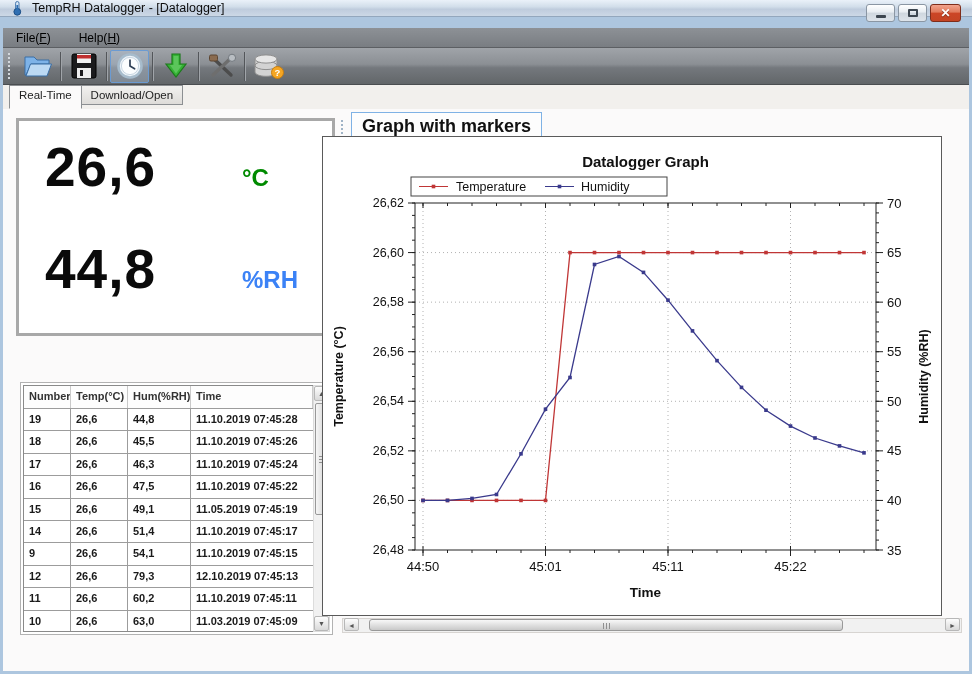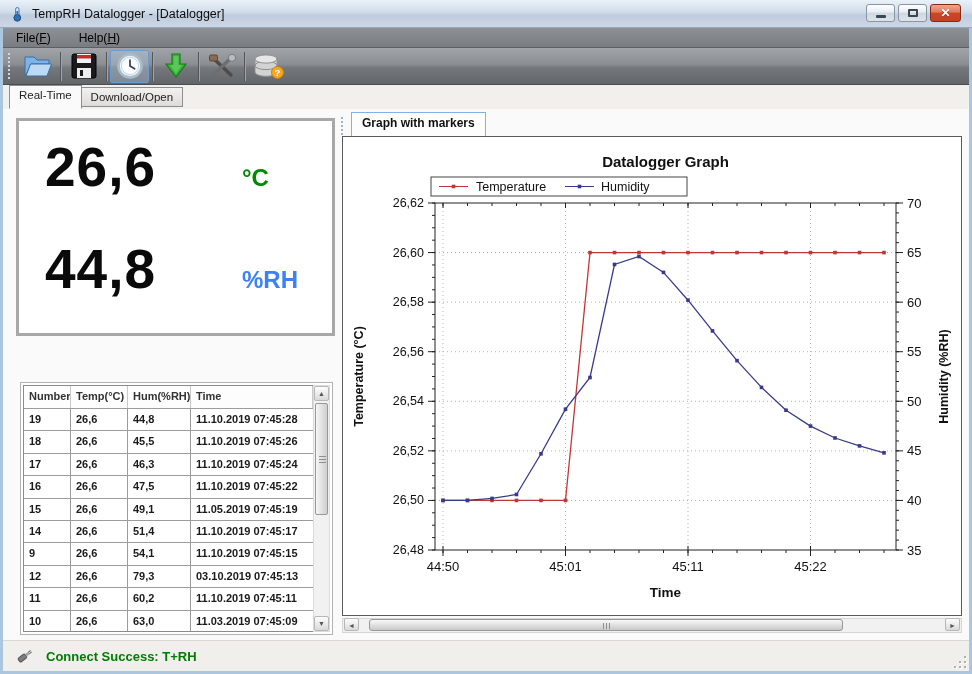--- a/index.html
+++ b/index.html
@@ -1,20 +1,20 @@
 <!DOCTYPE html>
 <html><head>
 <meta charset="utf-8">
 <style>
   *{box-sizing:border-box;margin:0;padding:0;font-family:"Liberation Sans",sans-serif;}
   html,body{width:972px;height:674px;overflow:hidden;background:#adc6df;}
   #window{position:relative;width:972px;height:674px;background:#adc6df;}
 
   
-  .titlebar{position:absolute;top:0;left:0;width:100%;height:28px;
+  .titlebar{position:absolute;top:0;left:0;width:100%;height:17px;
     background:linear-gradient(#eaf1f9,#d2deea 42%,#bfccdd 58%,#ccd8e6);
     border-bottom:1px solid #93a7bd;display:flex;align-items:center;padding-left:9px;}
   .title-text{font-size:12.5px;color:#0d0d0d;margin-left:7px;}
   .win-buttons{position:absolute;top:4px;right:11px;display:flex;gap:3px;}
   .win-btn{width:29px;height:18px;border:1px solid #8a96a3;border-radius:3px;
     background:linear-gradient(#ffffff,#e8edf2 45%,#cfd7df 50%,#dde3ea);
     display:flex;align-items:center;justify-content:center;}
   .win-btn.close{width:31px;background:linear-gradient(#f2a38d,#e07a5c 45%,#cc4526 50%,#c44424);
     border-color:#7e2d1b;color:#fff;font-weight:bold;font-size:12px;text-shadow:0 1px 1px #7e2d1b;}
   .glyph-min{width:10px;height:3px;background:#3c4650;border-radius:1px;margin-top:7px;}
@@ -30,21 +30,21 @@
   
   .toolbar{height:37px;flex:0 0 auto;display:flex;align-items:center;padding-left:3px;
     background:linear-gradient(#a0a4a9,#8b8f94 45%,#74787d 55%,#626669);border-bottom:1px solid #4a4d50;}
   .tb-grip{width:5px;height:26px;border-left:2px dotted #d3d7dc;margin:0 5px 0 2px;}
   .tb-btn{width:39px;height:33px;display:flex;align-items:center;justify-content:center;
     border:1px solid transparent;border-radius:2px;}
   .tb-btn.selected{border-color:#6b9bd2;background:rgba(195,220,246,.30);}
   .tb-sep{width:1px;height:29px;background:#53565a;box-shadow:1px 0 0 #a0a4a9;margin:0 3px;}
 
   
-  .tabrow{height:24px;flex:0 0 auto;background:#f2f0ed;display:flex;align-items:center;padding-left:6px;}
+  .tabrow{height:24px;flex:0 0 auto;background:#f2f0ed;display:flex;align-items:flex-start;padding-left:6px;}
   .tab{font-size:11.5px;color:#222;padding:3px 9px;border:1px solid #8c8f92;height:20px;
     background:linear-gradient(#f2f1ef,#dedcd9);border-left:none;}
   .tab:first-child{border-left:1px solid #8c8f92;}
   .tab.active{background:#fbfafa;height:24px;border-bottom:1px solid #fbfafa;position:relative;z-index:2;}
 
   
   .content{flex:1;position:relative;background:#fbfafa;}
 
   .readout{position:absolute;left:13px;top:9px;width:319px;height:218px;background:#fff;
     border:3px solid #a8a8a8;padding:14px 24px 0 26px;}
@@ -72,23 +72,23 @@
   .vscroll .up{top:0;left:0;}
   .vscroll .down{bottom:0;left:0;}
   .v-thumb{position:absolute;left:1px;top:17px;width:13px;height:112px;border:1px solid #989898;border-radius:2px;
     background:linear-gradient(90deg,#f6f6f6,#cfcfcf);}
   .v-grip{position:absolute;left:3px;top:50%;width:7px;height:1px;background:#8f8f8f;
     box-shadow:0 -3px 0 #8f8f8f,0 3px 0 #8f8f8f;}
 
   .graph-strip{position:absolute;left:338px;top:3px;display:flex;align-items:center;}
   .gs-grip{width:4px;height:18px;border-left:2px dotted #9fb3c6;}
   .graph-btn{margin-left:6px;border:1px solid #7fb2e5;background:#fdfdfd;font-weight:bold;
-    font-size:12px;color:#111;padding:3px 10px 8px;}
-
-  .chart-panel{position:absolute;left:339px;top:27px;width:620px;height:480px;background:#fff;border:1px solid #5a5a5a;}
+    font-size:18px;color:#111;padding:3px 10px 8px;}
+
+  .chart-panel{position:absolute;left:319px;top:27px;width:620px;height:480px;background:#fff;border:1px solid #5a5a5a;}
 
   .hscroll{position:absolute;left:339px;top:509px;width:620px;height:15px;background:#f1f1f1;
     border:1px solid #d7d4d1;}
   .hscroll .left{left:1px;top:-1px;width:15px;height:13px;}
   .hscroll .right{right:1px;top:-1px;width:15px;height:13px;}
   .h-thumb{position:absolute;left:26px;top:0;width:474px;height:12px;border:1px solid #989898;border-radius:3px;
     background:linear-gradient(#f8f8f8,#c9c9c9);}
   .h-grip{position:absolute;top:3px;left:50%;width:1px;height:6px;background:#8f8f8f;
     box-shadow:-3px 0 0 #8f8f8f,3px 0 0 #8f8f8f;}
 
@@ -258,21 +258,21 @@
             <div class="trow">
               <div class="tcell c0">9</div>
               <div class="tcell c1">26,6</div>
               <div class="tcell c2">54,1</div>
               <div class="tcell c3">11.10.2019 07:45:15</div>
             </div>
             <div class="trow">
               <div class="tcell c0">12</div>
               <div class="tcell c1">26,6</div>
               <div class="tcell c2">79,3</div>
-              <div class="tcell c3">03.10.2019 07:45:13</div>
+              <div class="tcell c3">12.10.2019 07:45:13</div>
             </div>
             <div class="trow">
               <div class="tcell c0">11</div>
               <div class="tcell c1">26,6</div>
               <div class="tcell c2">60,2</div>
               <div class="tcell c3">11.10.2019 07:45:11</div>
             </div>
             <div class="trow">
               <div class="tcell c0">10</div>
               <div class="tcell c1">26,6</div>
@@ -509,33 +509,15 @@
       <div class="hscroll">
         <div class="sb-arrow left">◄</div>
         <div class="h-thumb">
             <span class="h-grip"></span>
           </div>
         <div class="sb-arrow right">►</div>
       </div>
 
     </div>
 
-    <div class="statusbar">
-      <svg width="19" height="18" viewBox="0 0 19 18">
-        <g transform="rotate(-38 9 9)">
-          <rect x="1.5" y="6.6" width="8.5" height="4.8" rx="1.4" fill="#7d7d7d" stroke="#565656"></rect>
-          <rect x="10" y="7.6" width="3.6" height="2.8" fill="#a5a5a5"></rect>
-          <path d="M13.6 8.1h3.2M13.6 9.9h3.2" stroke="#6a6a6a" stroke-width="1"></path>
-        </g>
-      </svg>
-      <span class="status-text" style="color: rgb(0, 125, 0);">Connect Success: T+RH</span>
-      <div class="resize-grip">
-        <i style="right:0;bottom:0"></i>
-          <i style="right:5px;bottom:0"></i>
-          <i style="right:10px;bottom:0"></i>
-        <i style="right:0;bottom:5px"></i>
-          <i style="right:5px;bottom:5px"></i>
-        <i style="right:0;bottom:10px"></i>
-      </div>
-    </div>
 
   </div>
 </div>
 
 </body></html>

